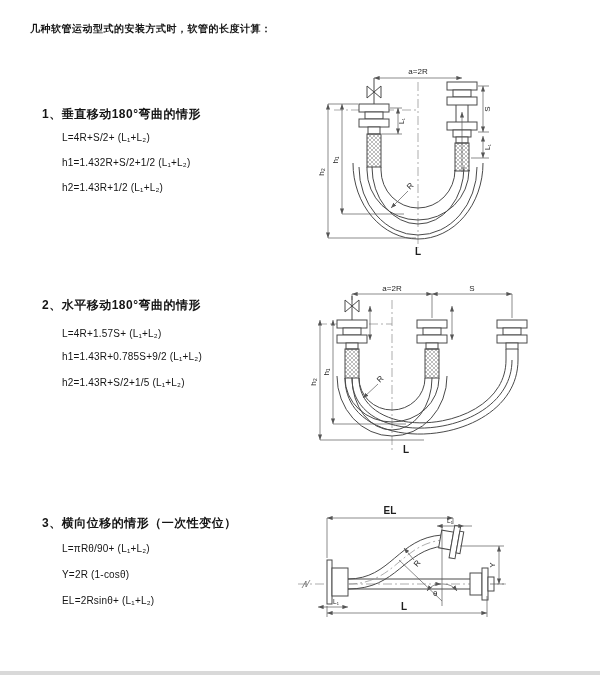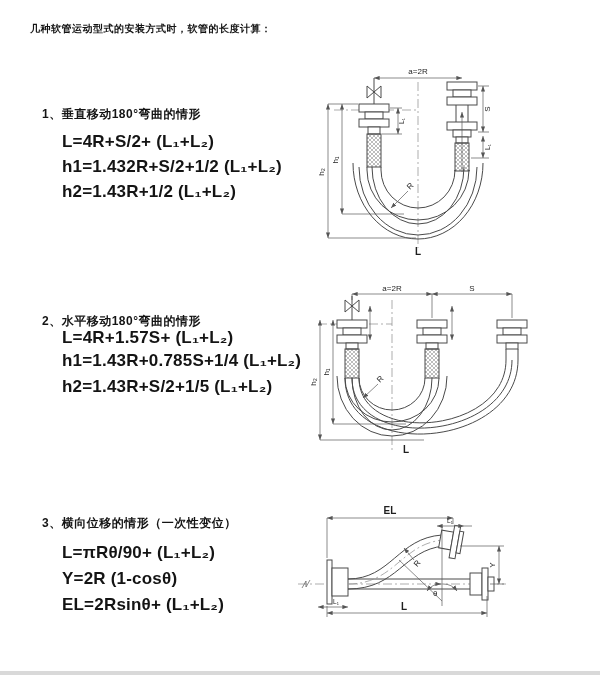--- a/index.html
+++ b/index.html
@@ -6,44 +6,44 @@
   body{
     width:600px;height:675px;position:relative;background:#ffffff;
     font-family:"Liberation Sans","DejaVu Sans",sans-serif;color:#141414;
     overflow:hidden;
   }
   .page-title{
     position:absolute;left:30px;top:22px;font-size:10px;font-weight:700;
     letter-spacing:.5px;white-space:nowrap;
   }
   .sec-h{position:absolute;left:42px;font-size:12px;font-weight:700;letter-spacing:.5px;white-space:nowrap;}
-  .frm{position:absolute;left:62px;font-size:17px;font-weight:700;letter-spacing:.2px;white-space:nowrap;}
+  .frm{position:absolute;left:62px;font-size:10px;font-weight:400;letter-spacing:.2px;white-space:nowrap;}
   .diagram{position:absolute;}
   svg .st{stroke:#4a4a4a;fill:none;stroke-width:1;}
   svg .stf{stroke:#4a4a4a;fill:#ffffff;stroke-width:1;}
   svg .dim{stroke:#5a5a5a;fill:none;stroke-width:.7;}
   svg .cl{stroke:#8a8a8a;fill:none;stroke-width:.7;stroke-dasharray:9 3 2 3;}
   svg text{fill:#1f1f1f;font-size:8px;font-family:"Liberation Sans","DejaVu Sans",sans-serif;}
   svg .big{font-size:10px;font-weight:700;}
   svg .sm{font-size:6.5px;}
   .bottom-edge{position:absolute;left:0;bottom:0;width:600px;height:4px;background:#d9d9d9;}
 </style>
 </head>
 <body>
 
 <div class="page-title">几种软管运动型式的安装方式时，软管的长度计算：</div>
 
 <div class="sec-h" style="top:106px">1、垂直移动180°弯曲的情形</div>
 <div class="frm" style="top:132px">L=4R+S/2+ (L₁+L₂)</div>
 <div class="frm" style="top:157px">h1=1.432R+S/2+1/2 (L₁+L₂)</div>
 <div class="frm" style="top:182px">h2=1.43R+1/2 (L₁+L₂)</div>
 
-<div class="sec-h" style="top:313px">2、水平移动180°弯曲的情形</div>
+<div class="sec-h" style="top:297px">2、水平移动180°弯曲的情形</div>
 <div class="frm" style="top:328px">L=4R+1.57S+ (L₁+L₂)</div>
-<div class="frm" style="top:351px">h1=1.43R+0.785S+1/4 (L₁+L₂)</div>
+<div class="frm" style="top:351px">h1=1.43R+0.785S+9/2 (L₁+L₂)</div>
 <div class="frm" style="top:377px">h2=1.43R+S/2+1/5 (L₁+L₂)</div>
 
 <div class="sec-h" style="top:515px">3、横向位移的情形（一次性变位）</div>
 <div class="frm" style="top:543px">L=πRθ/90+ (L₁+L₂)</div>
 <div class="frm" style="top:569px">Y=2R (1-cosθ)</div>
 <div class="frm" style="top:595px">EL=2Rsinθ+ (L₁+L₂)</div>
 
 <svg class="diagram" style="left:312px;top:62px" width="268" height="198" viewBox="0 0 268 198">
   <defs>
     <marker id="m1" viewBox="0 0 8 6" refX="8" refY="3" markerWidth="8" markerHeight="6" orient="auto-start-reverse">

